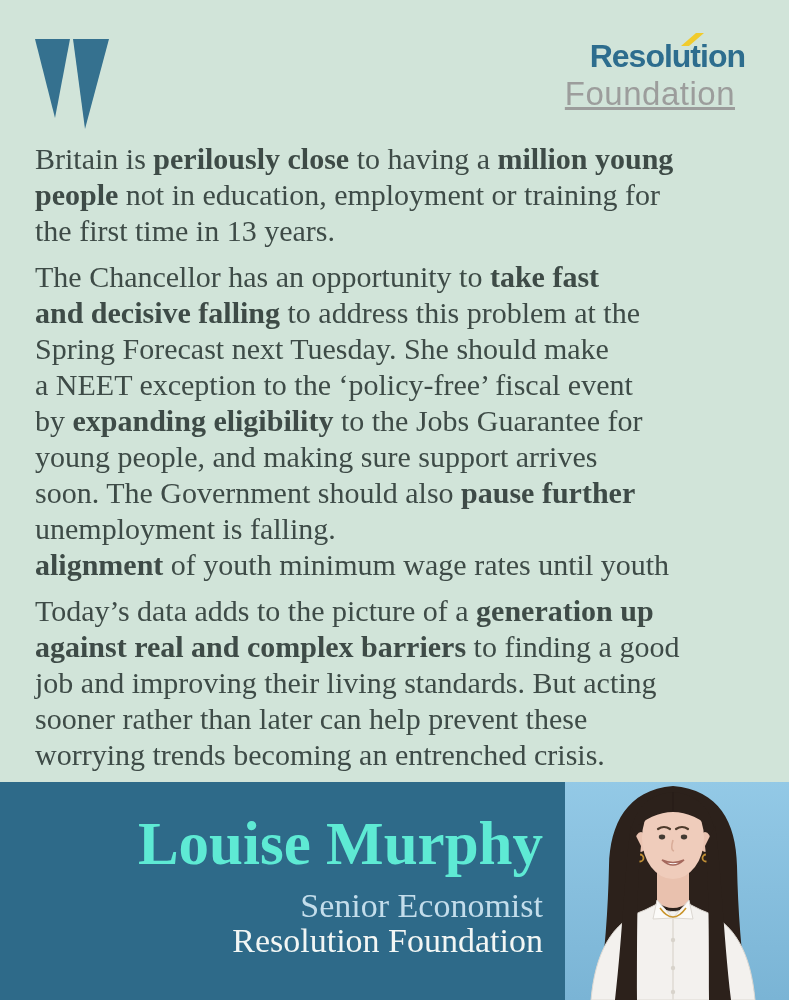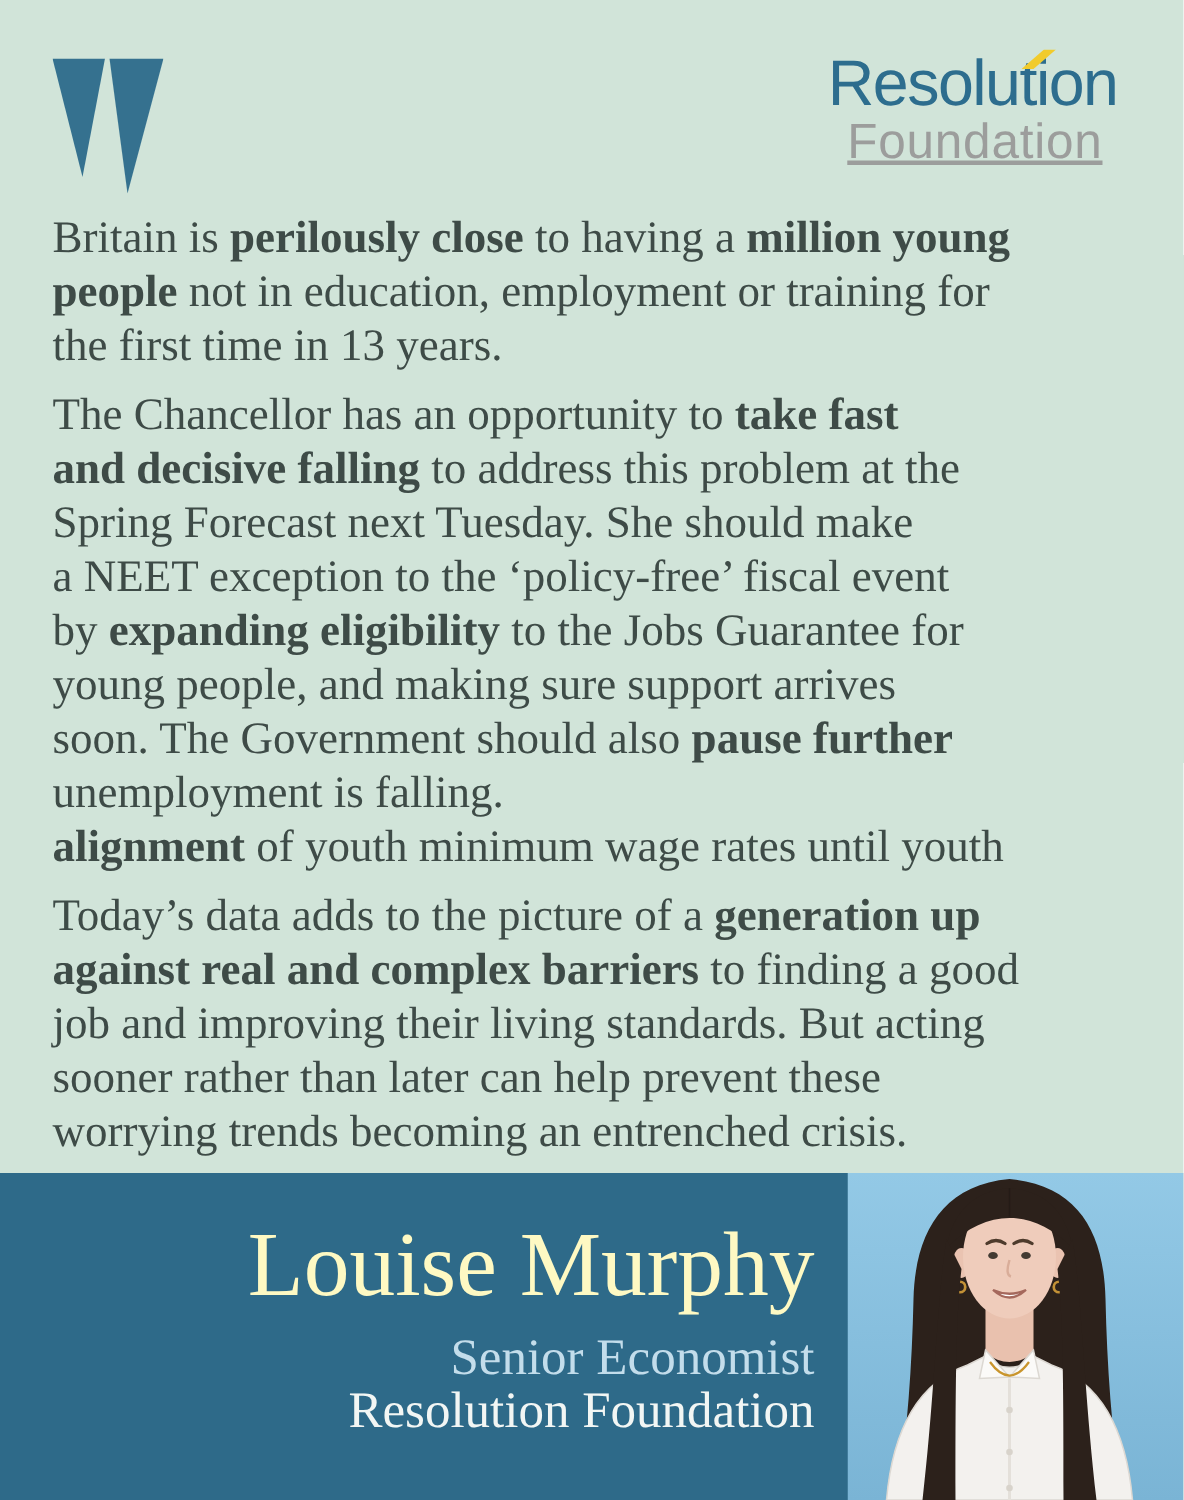--- a/index.html
+++ b/index.html
@@ -10,41 +10,41 @@
     overflow:hidden;
     font-family:"Liberation Serif",serif;
   }
 
   
   .logo-mark{position:absolute;left:35px;top:39px;width:74px;height:90px;}
   .logo-mark polygon{fill:#35718f;}
   .wordmark{position:absolute;top:36px;right:44px;text-align:right;}
   .wordmark-top{
     position:relative;display:inline-block;
-    font-family:"Liberation Sans",sans-serif;font-weight:normal;
-    font-size:43px;line-height:40px;color:#2d6d8e;letter-spacing:-1px;text-align:center;
+    font-family:"Liberation Sans",sans-serif;font-weight:bold;
+    font-size:32px;line-height:40px;color:#2d6d8e;letter-spacing:-1px;text-align:center;
   }
   .flag{position:absolute;top:-3px;right:41px;width:23px;height:14px;}
   .flag polygon{fill:#f1cb2c;}
   .wordmark-bottom{
     font-family:"Liberation Sans",sans-serif;
     font-size:33px;line-height:34px;color:#9c9d9c;
     letter-spacing:0.5px;margin-top:1px;padding-right:10px;text-decoration:underline;
   }
 
   
   .quote{position:absolute;left:35px;top:141px;right:26px;color:#3e4b47;}
   .paragraph{margin:0 0 10px 0;}
   .qline{font-size:30px;line-height:36px;white-space:nowrap;}
   .qline .b{font-weight:bold;text-align:center;}
 
   
   .band{position:absolute;left:0;bottom:0;width:789px;height:218px;background:#2e6a89;display:flex;}
   .band-text{flex:1;text-align:right;padding:30px 22px 0 0;}
-  .name{font-size:61px;line-height:64px;font-weight:normal;color:#fef9c3;}
+  .name{font-size:61px;line-height:64px;font-weight:bold;color:#5eead4;}
   .role{font-size:34px;line-height:35px;color:#c3ddeb;margin-top:12px;}
   .org{font-size:34px;line-height:35px;color:#f2f6f4;margin-left:30px;}
   .photo{width:224px;height:218px;}
   .photo svg{display:block;width:224px;height:218px;}
 </style>
 </head>
 <body>
 
 <div class="card">
 

